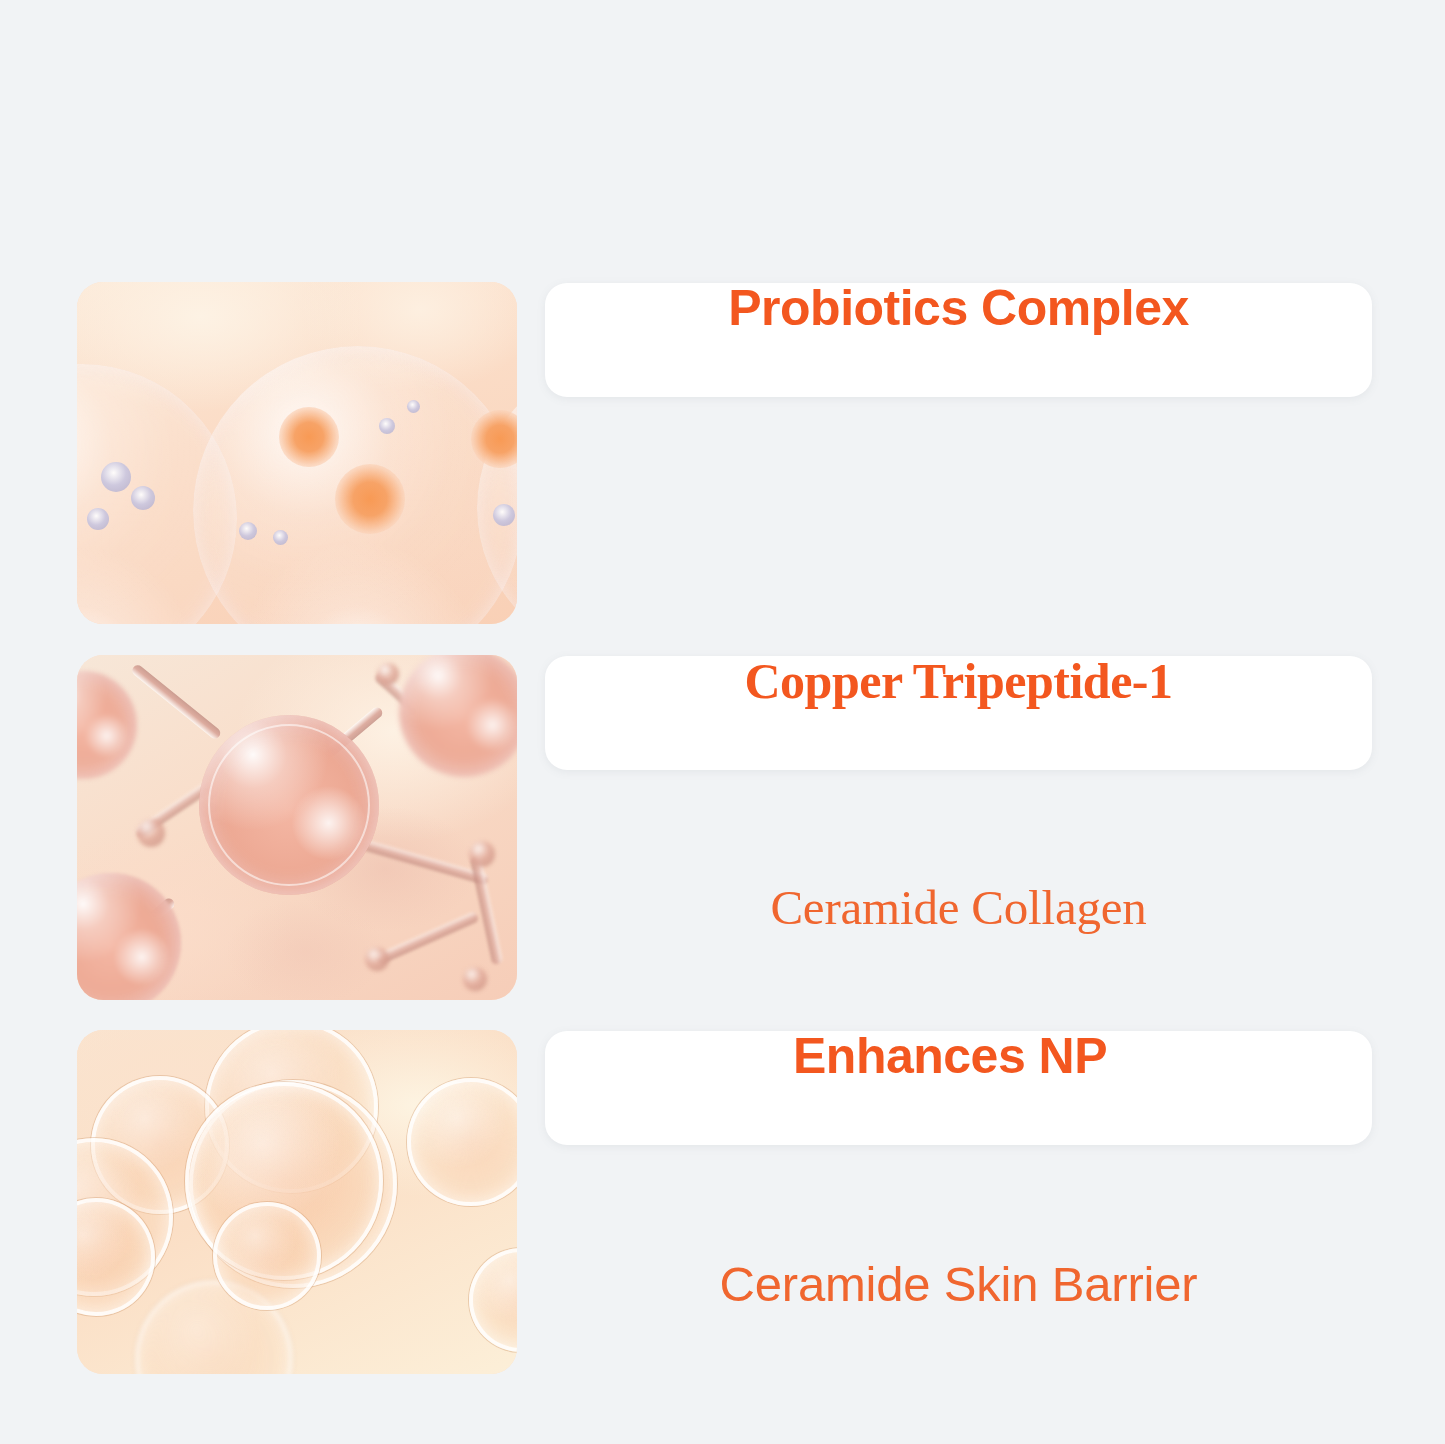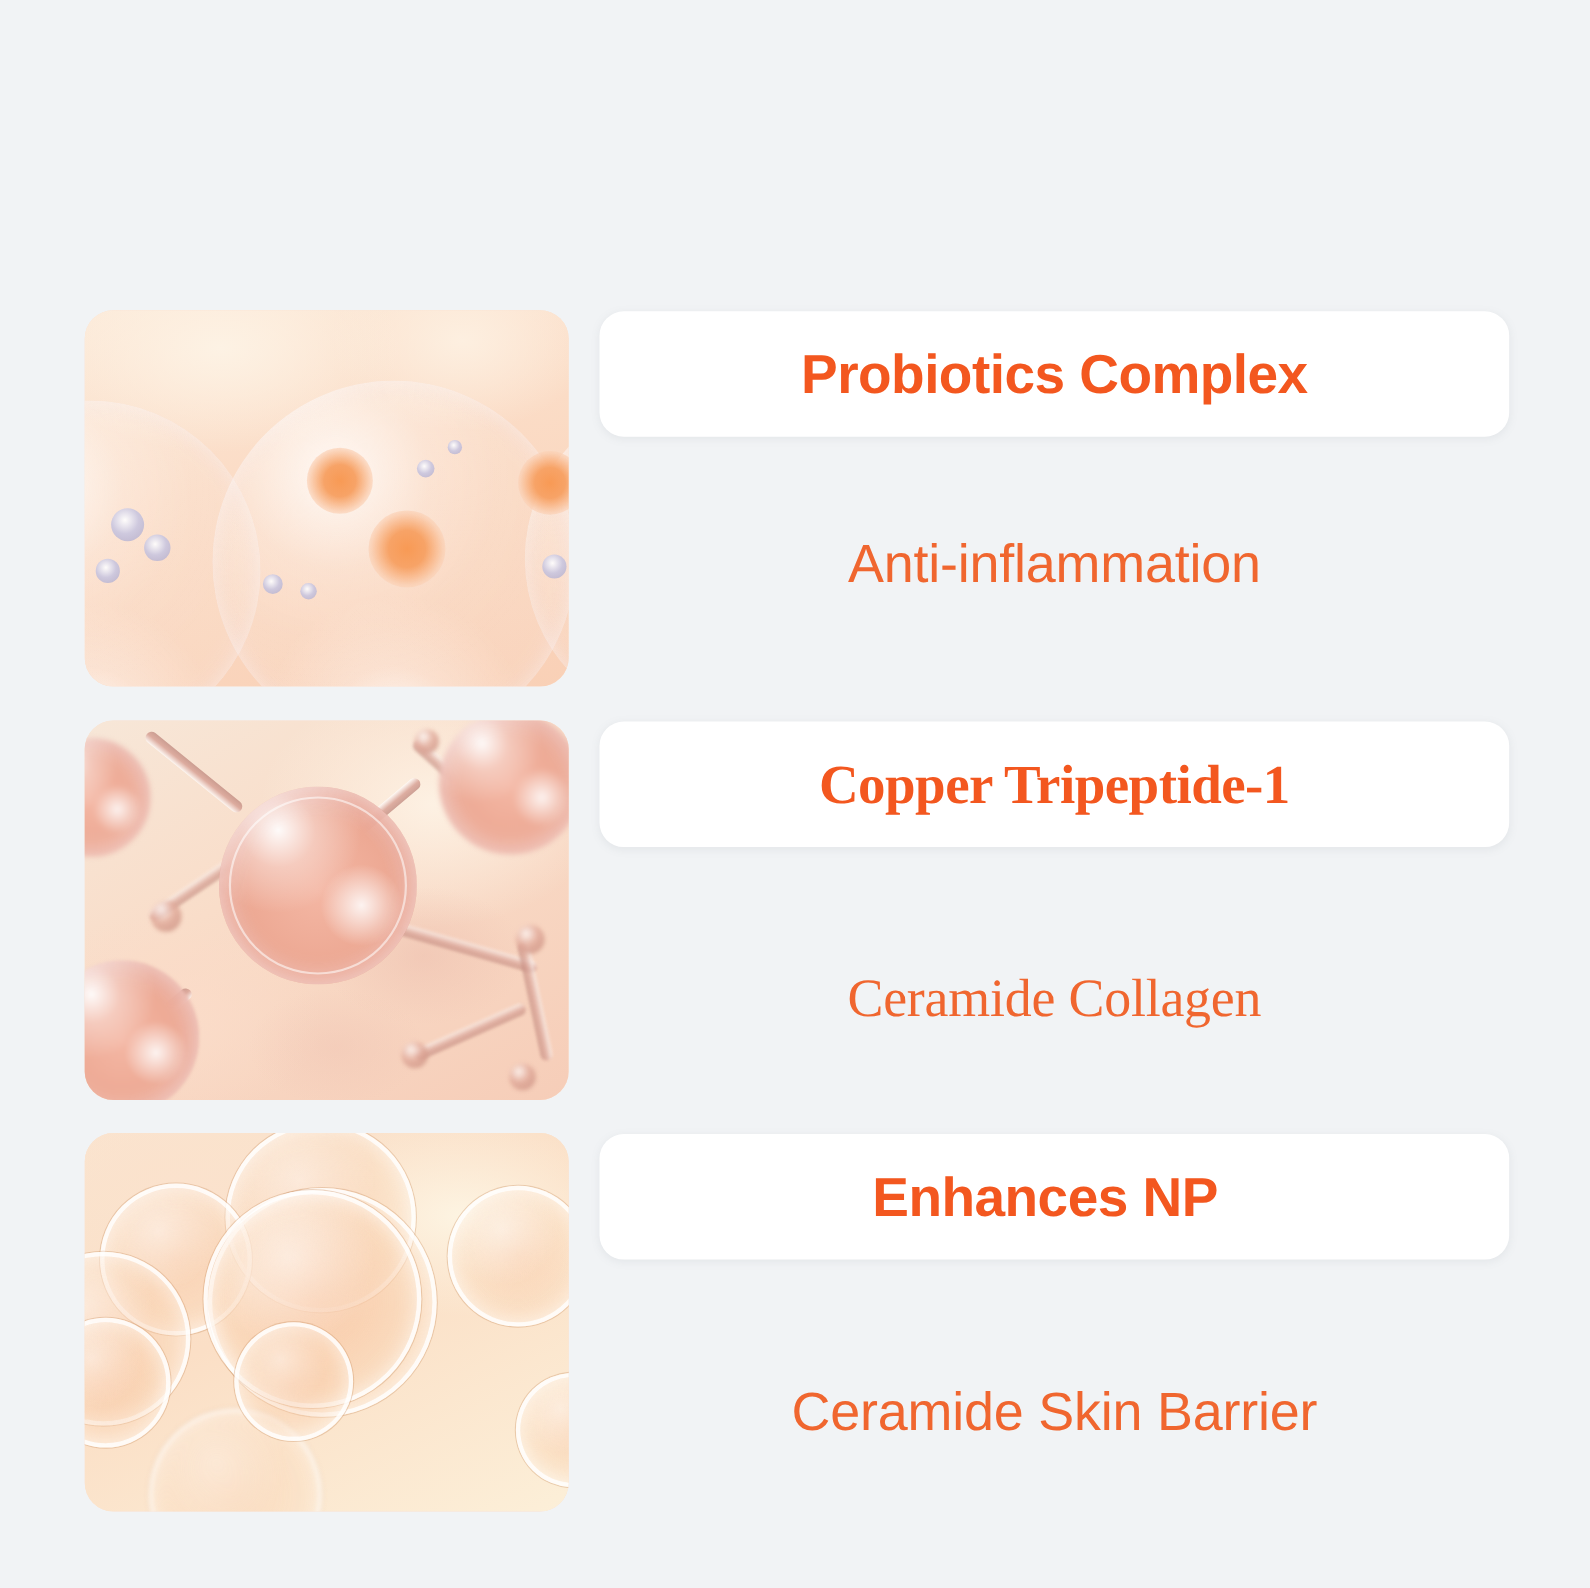--- a/index.html
+++ b/index.html
@@ -193,21 +193,21 @@
   .name-card {
     position: absolute;
     left: 0;
     top: 1px;
     width: 827px;
     height: 114px;
     background: #ffffff;
     border-radius: 22px;
     box-shadow: 0 2px 8px rgba(120,125,135,.10);
     display: flex;
-    align-items: center;
+    align-items: flex-start;
     justify-content: center;
   }
   .name-text {
     font-size: 50px;
     font-weight: 700;
     color: #f3571f;
     letter-spacing: -.5px;
     white-space: nowrap;
     line-height: 1;
   }
@@ -251,21 +251,20 @@
       <div class="microdot m-e"></div>
       <div class="microdot m-f"></div>
       <div class="microdot m-g"></div>
       <div class="microdot m-h"></div>
     </div>
 
     <div class="textcol">
       <div class="name-card">
         <span class="name-text">Probiotics Complex</span>
       </div>
-      <div class="benefit b-1">Anti-inflammation</div>
     </div>
   </div>
 
   <div class="row row-2">
 
     <div class="thumb">
       <div class="layer t2-bg"></div>
       <div class="hexwash"></div>
 
       <div class="bond blur" style="left:300px; top:14px; width:120px; transform:rotate(42deg);"></div>

